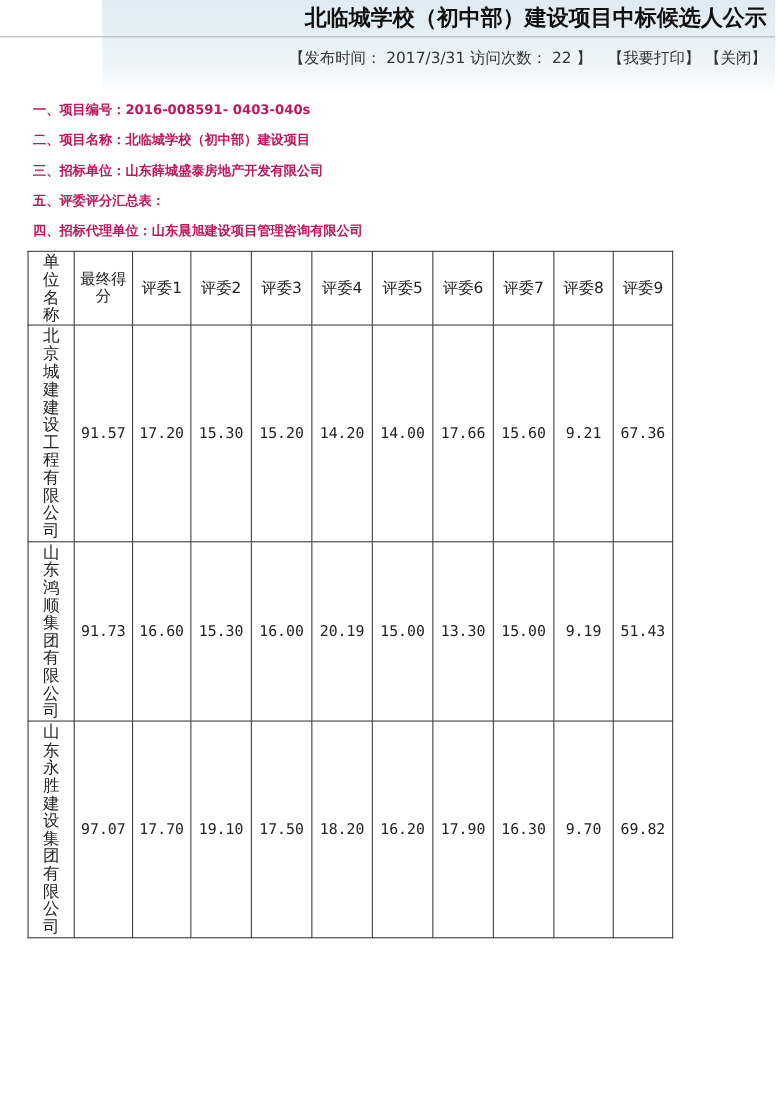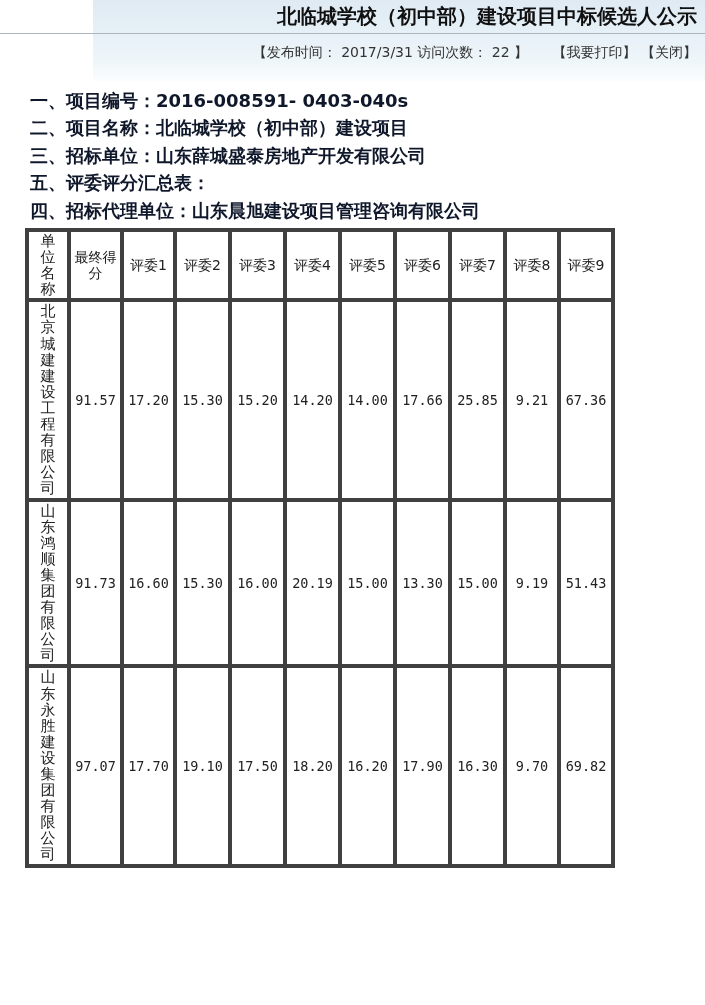--- a/index.html
+++ b/index.html
@@ -55,45 +55,45 @@
     font-size: 14px;
     color: #333333;
     white-space: nowrap;
     z-index: 3;
   }
   .meta-bar .btn {
     color: #333333;
     text-decoration: none;
     cursor: pointer;
   }
-  .meta-bar .print-gap { margin-left: 20px; }
+  .meta-bar .print-gap { margin-left: 10px; }
   .info-section {
     position: absolute;
     left: 30px;
     top: 87px;
     width: 660px;
   }
   .info-line {
-    font-size: 18px;
+    font-size: 12px;
     font-weight: 700;
-    color: #0f172a;
+    color: #be185d;
     line-height: 27.4px;
     white-space: nowrap;
   }
   table.score-table {
     position: absolute;
     left: 25px;
     top: 228px;
     border-collapse: collapse;
     table-layout: fixed;
     background: #ffffff;
   }
   table.score-table th,
   table.score-table td {
-    border: 4px solid #404040;
+    border: 1px solid #404040;
     text-align: center;
     vertical-align: middle;
     padding: 1px 0;
     color: #222222;
     overflow: hidden;
   }
   table.score-table th {
     font-weight: 400;
     font-size: 14px;
     line-height: 16px;
@@ -186,21 +186,21 @@
           <td>
             <div class="vert">北京城建建设工程有限公司</div>
           </td>
           <td>91.57</td>
           <td>17.20</td>
           <td>15.30</td>
           <td>15.20</td>
           <td>14.20</td>
           <td>14.00</td>
           <td>17.66</td>
-          <td>25.85</td>
+          <td>15.60</td>
           <td>9.21</td>
           <td>67.36</td>
         </tr>
         <tr>
           <td>
             <div class="vert">山东鸿顺集团有限公司</div>
           </td>
           <td>91.73</td>
           <td>16.60</td>
           <td>15.30</td>

